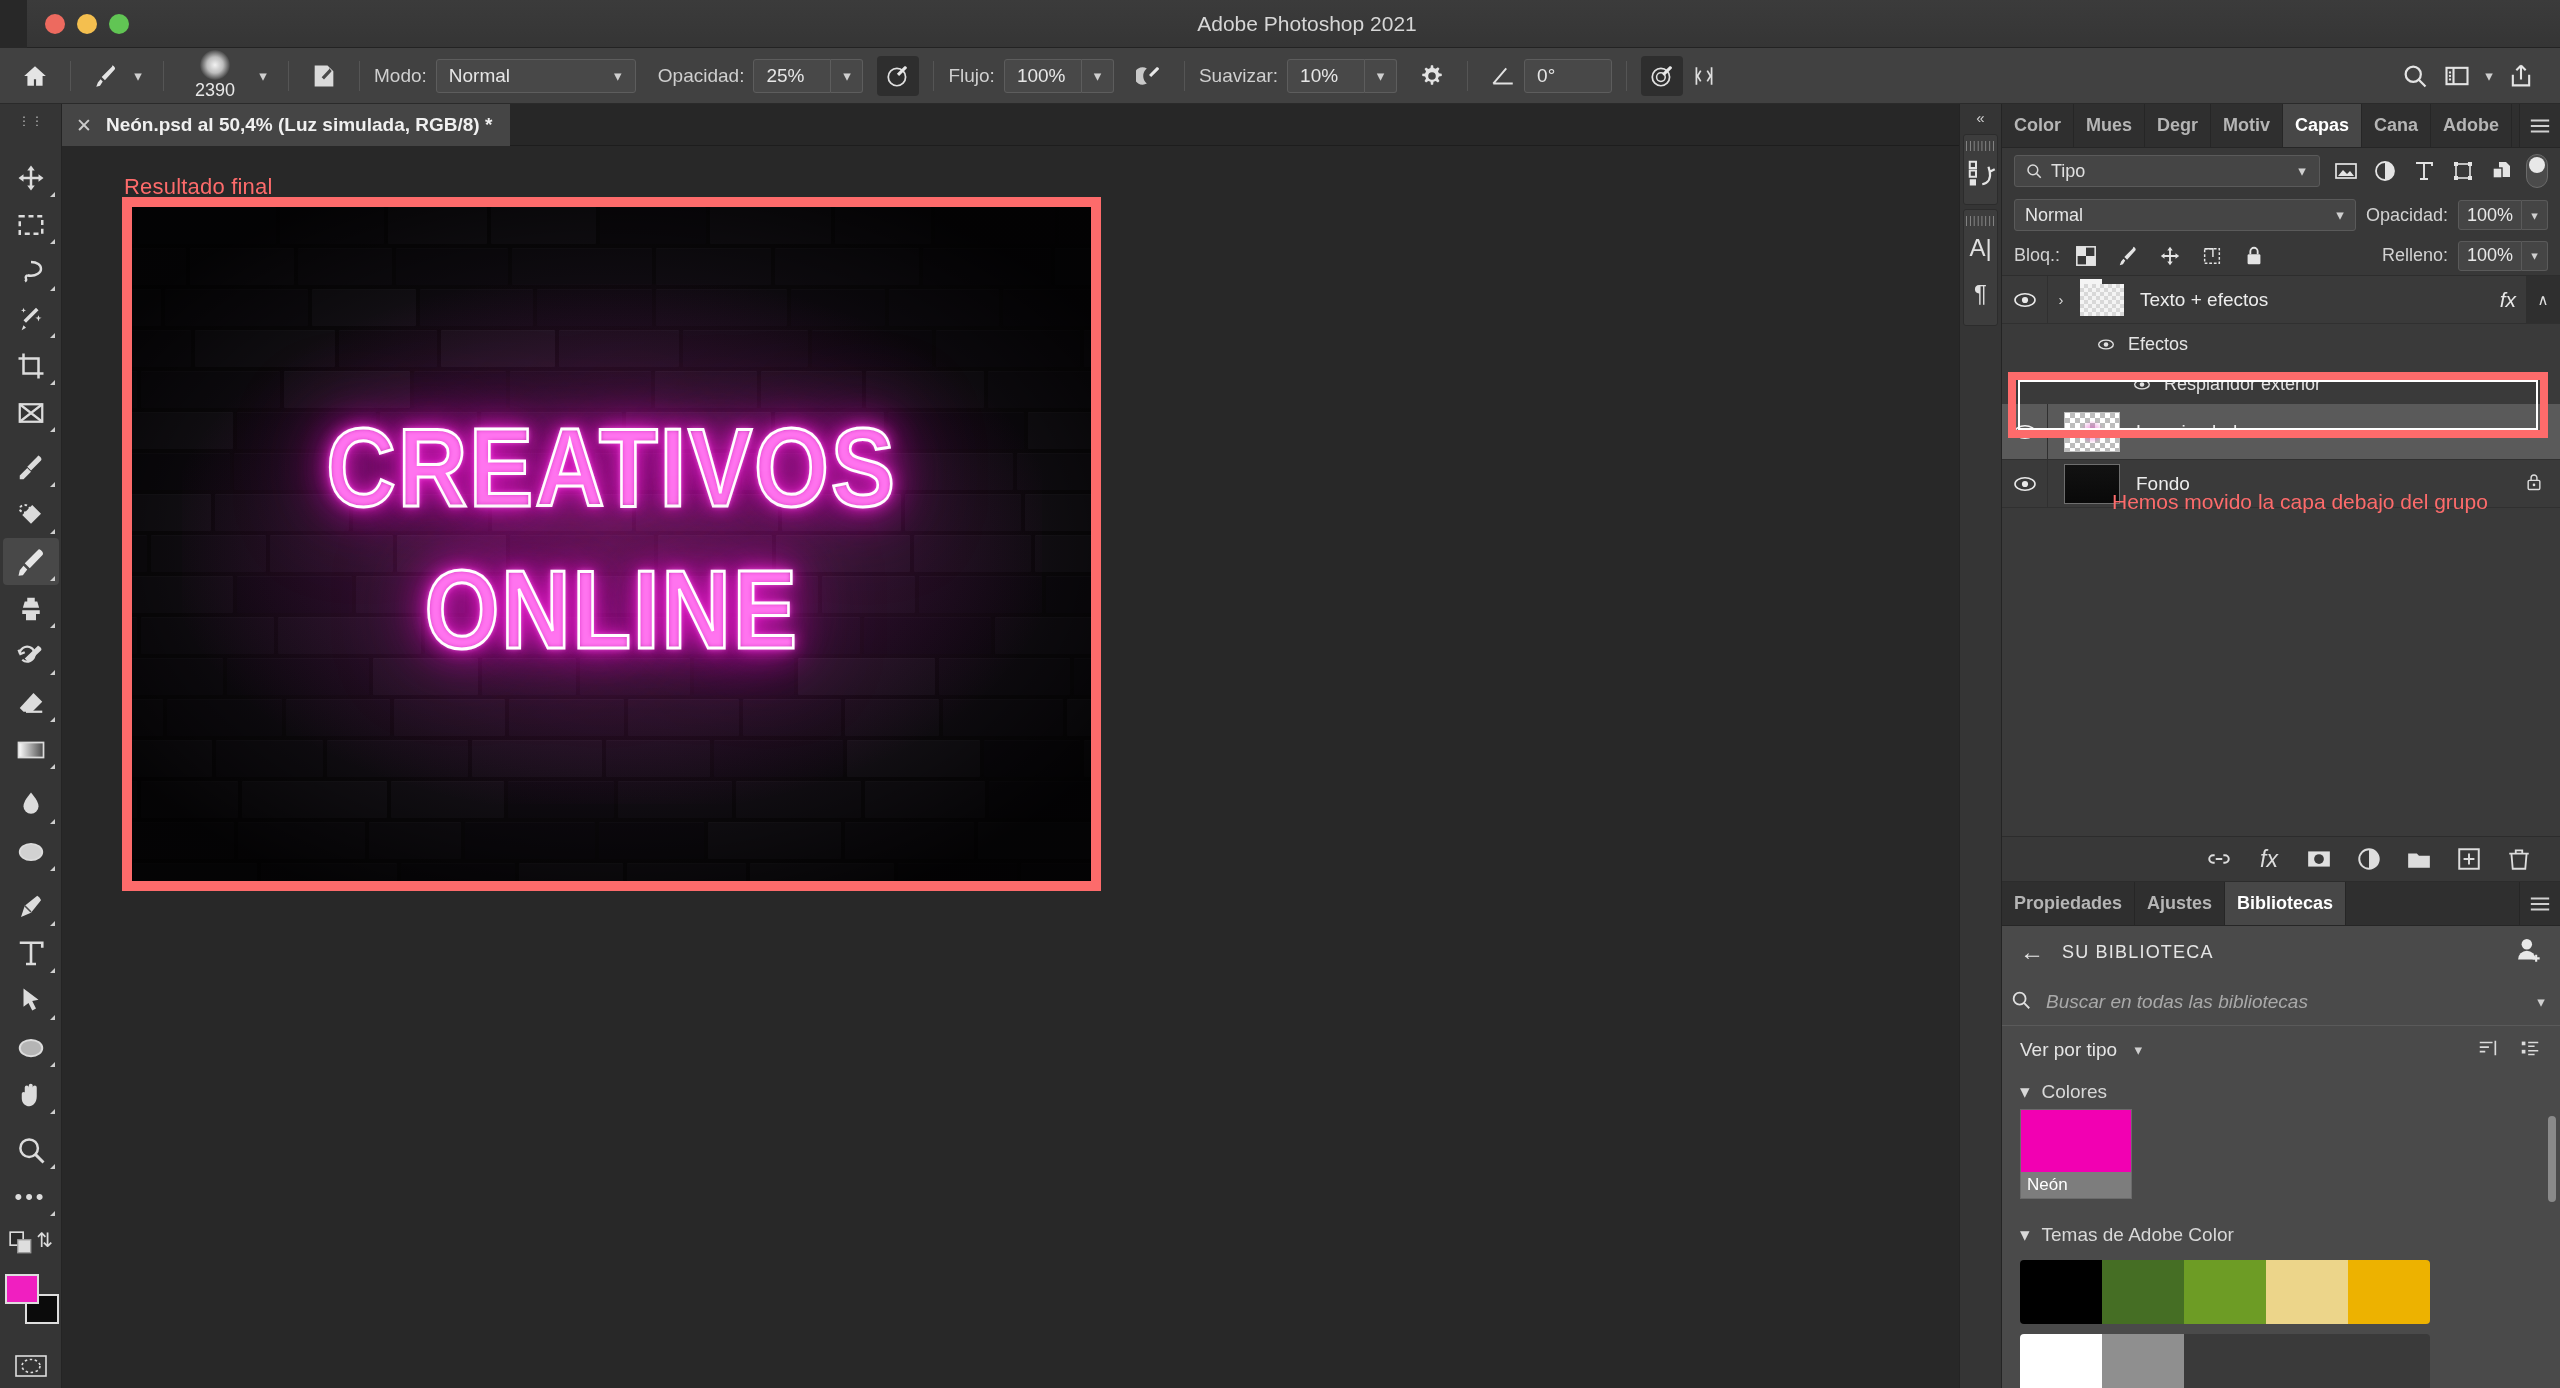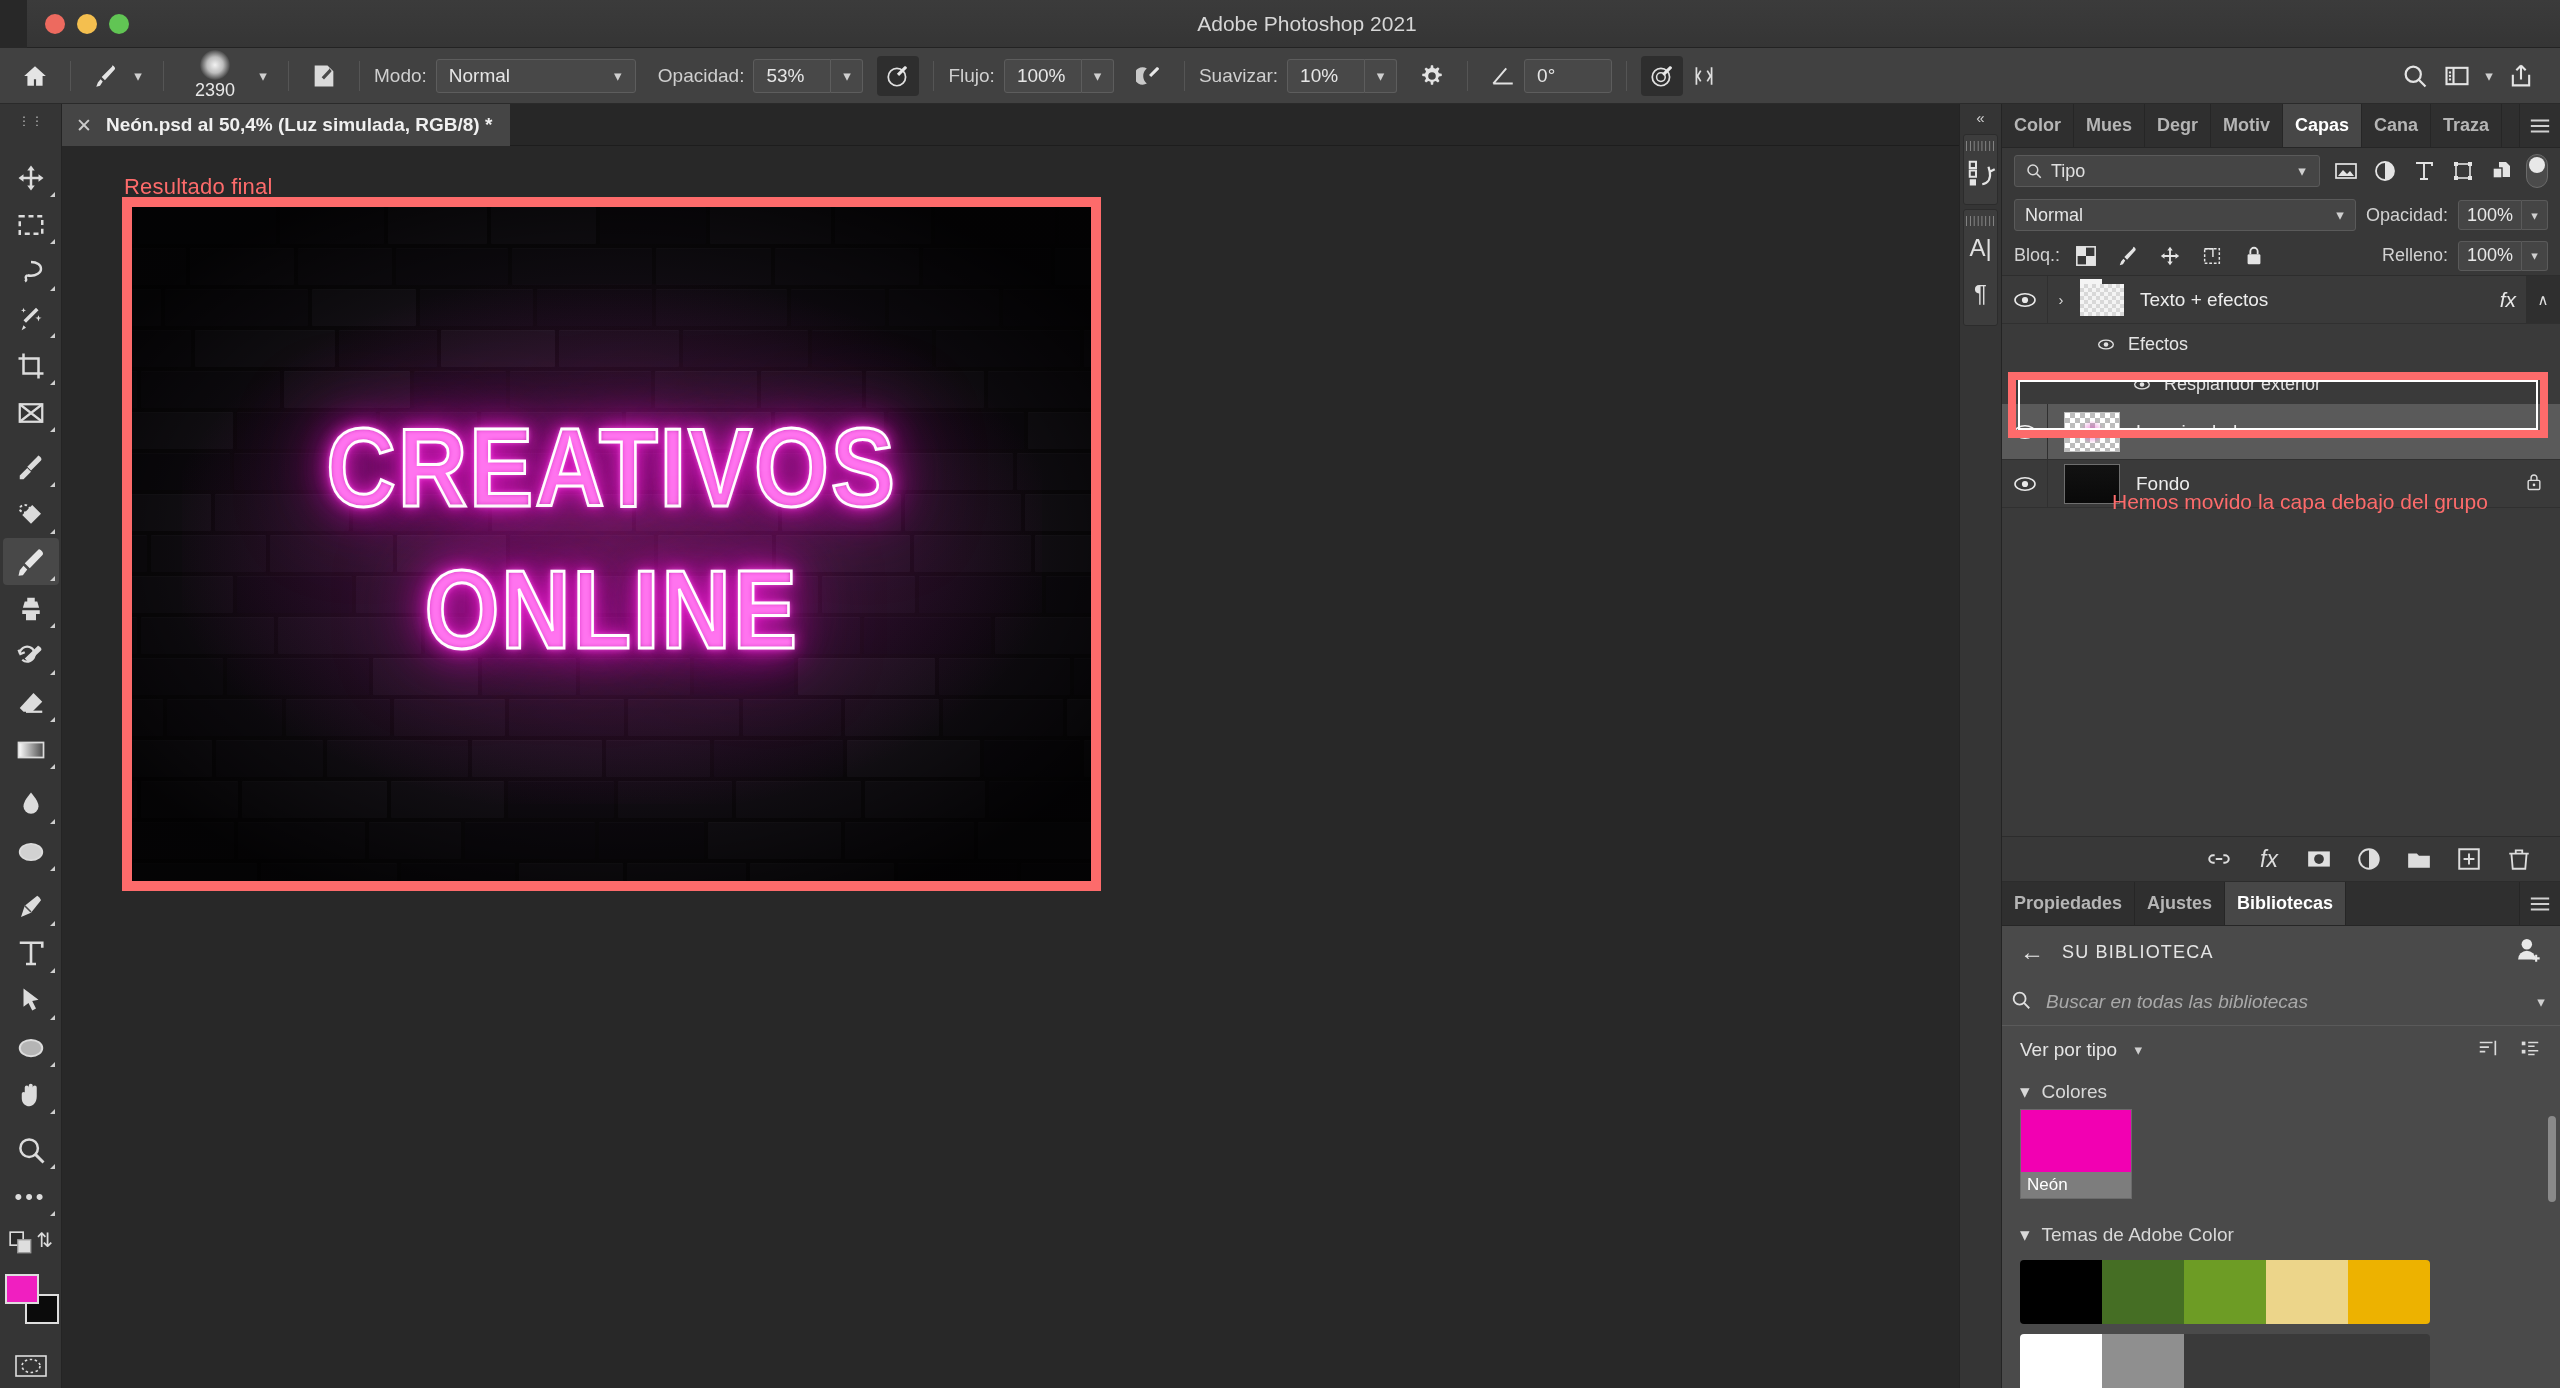--- a/index.html
+++ b/index.html
@@ -340,21 +340,21 @@
       </svg>
   </div>
   <div class="ob-sep"></div>
   <span class="ob-lbl">Modo:</span>
   <div class="combo" style="width:200px">
     <span class="cv">Normal</span>
     <span class="chev">▾</span>
   </div>
   <div style="width:22px"></div>
   <span class="ob-lbl">Opacidad:</span>
-  <div class="numbox">53%</div>
+  <div class="numbox">25%</div>
   <div class="numchev">▾</div>
   <div style="width:14px"></div>
   <div class="ob-icobtn toggled">
     <svg width="26" height="26" viewBox="0 0 24 24">
         <circle cx="11" cy="13" r="8" fill="none" stroke="#e0e0e0" stroke-width="1.6"></circle>
         <path d="M19 3c1 .6 1.6 1.4 1 2l-7 7-2-2 7-7z" fill="#e8e8e8"></path>
       </svg>
   </div>
   <div class="ob-sep"></div>
   <span class="ob-lbl">Flujo:</span>
@@ -825,21 +825,21 @@
 
 <div id="dock">
 
   <div class="paneltabs" id="layer-tabs">
       <div class="ptab">Color</div>
       <div class="ptab">Mues</div>
       <div class="ptab">Degr</div>
       <div class="ptab">Motiv</div>
       <div class="ptab active">Capas</div>
       <div class="ptab">Cana</div>
-      <div class="ptab">Traza</div>
+      <div class="ptab">Adobe</div>
       <div class="ptabs-spacer"></div>
       <div class="pmenu">
         <svg width="22" height="18" viewBox="0 0 24 18">
           <path d="M2 3h20M2 9h20M2 15h20" stroke="#cfcfcf" stroke-width="2"></path>
         </svg>
       </div>
     </div>
 
   <div class="rowline">
     <div class="filterbox">

